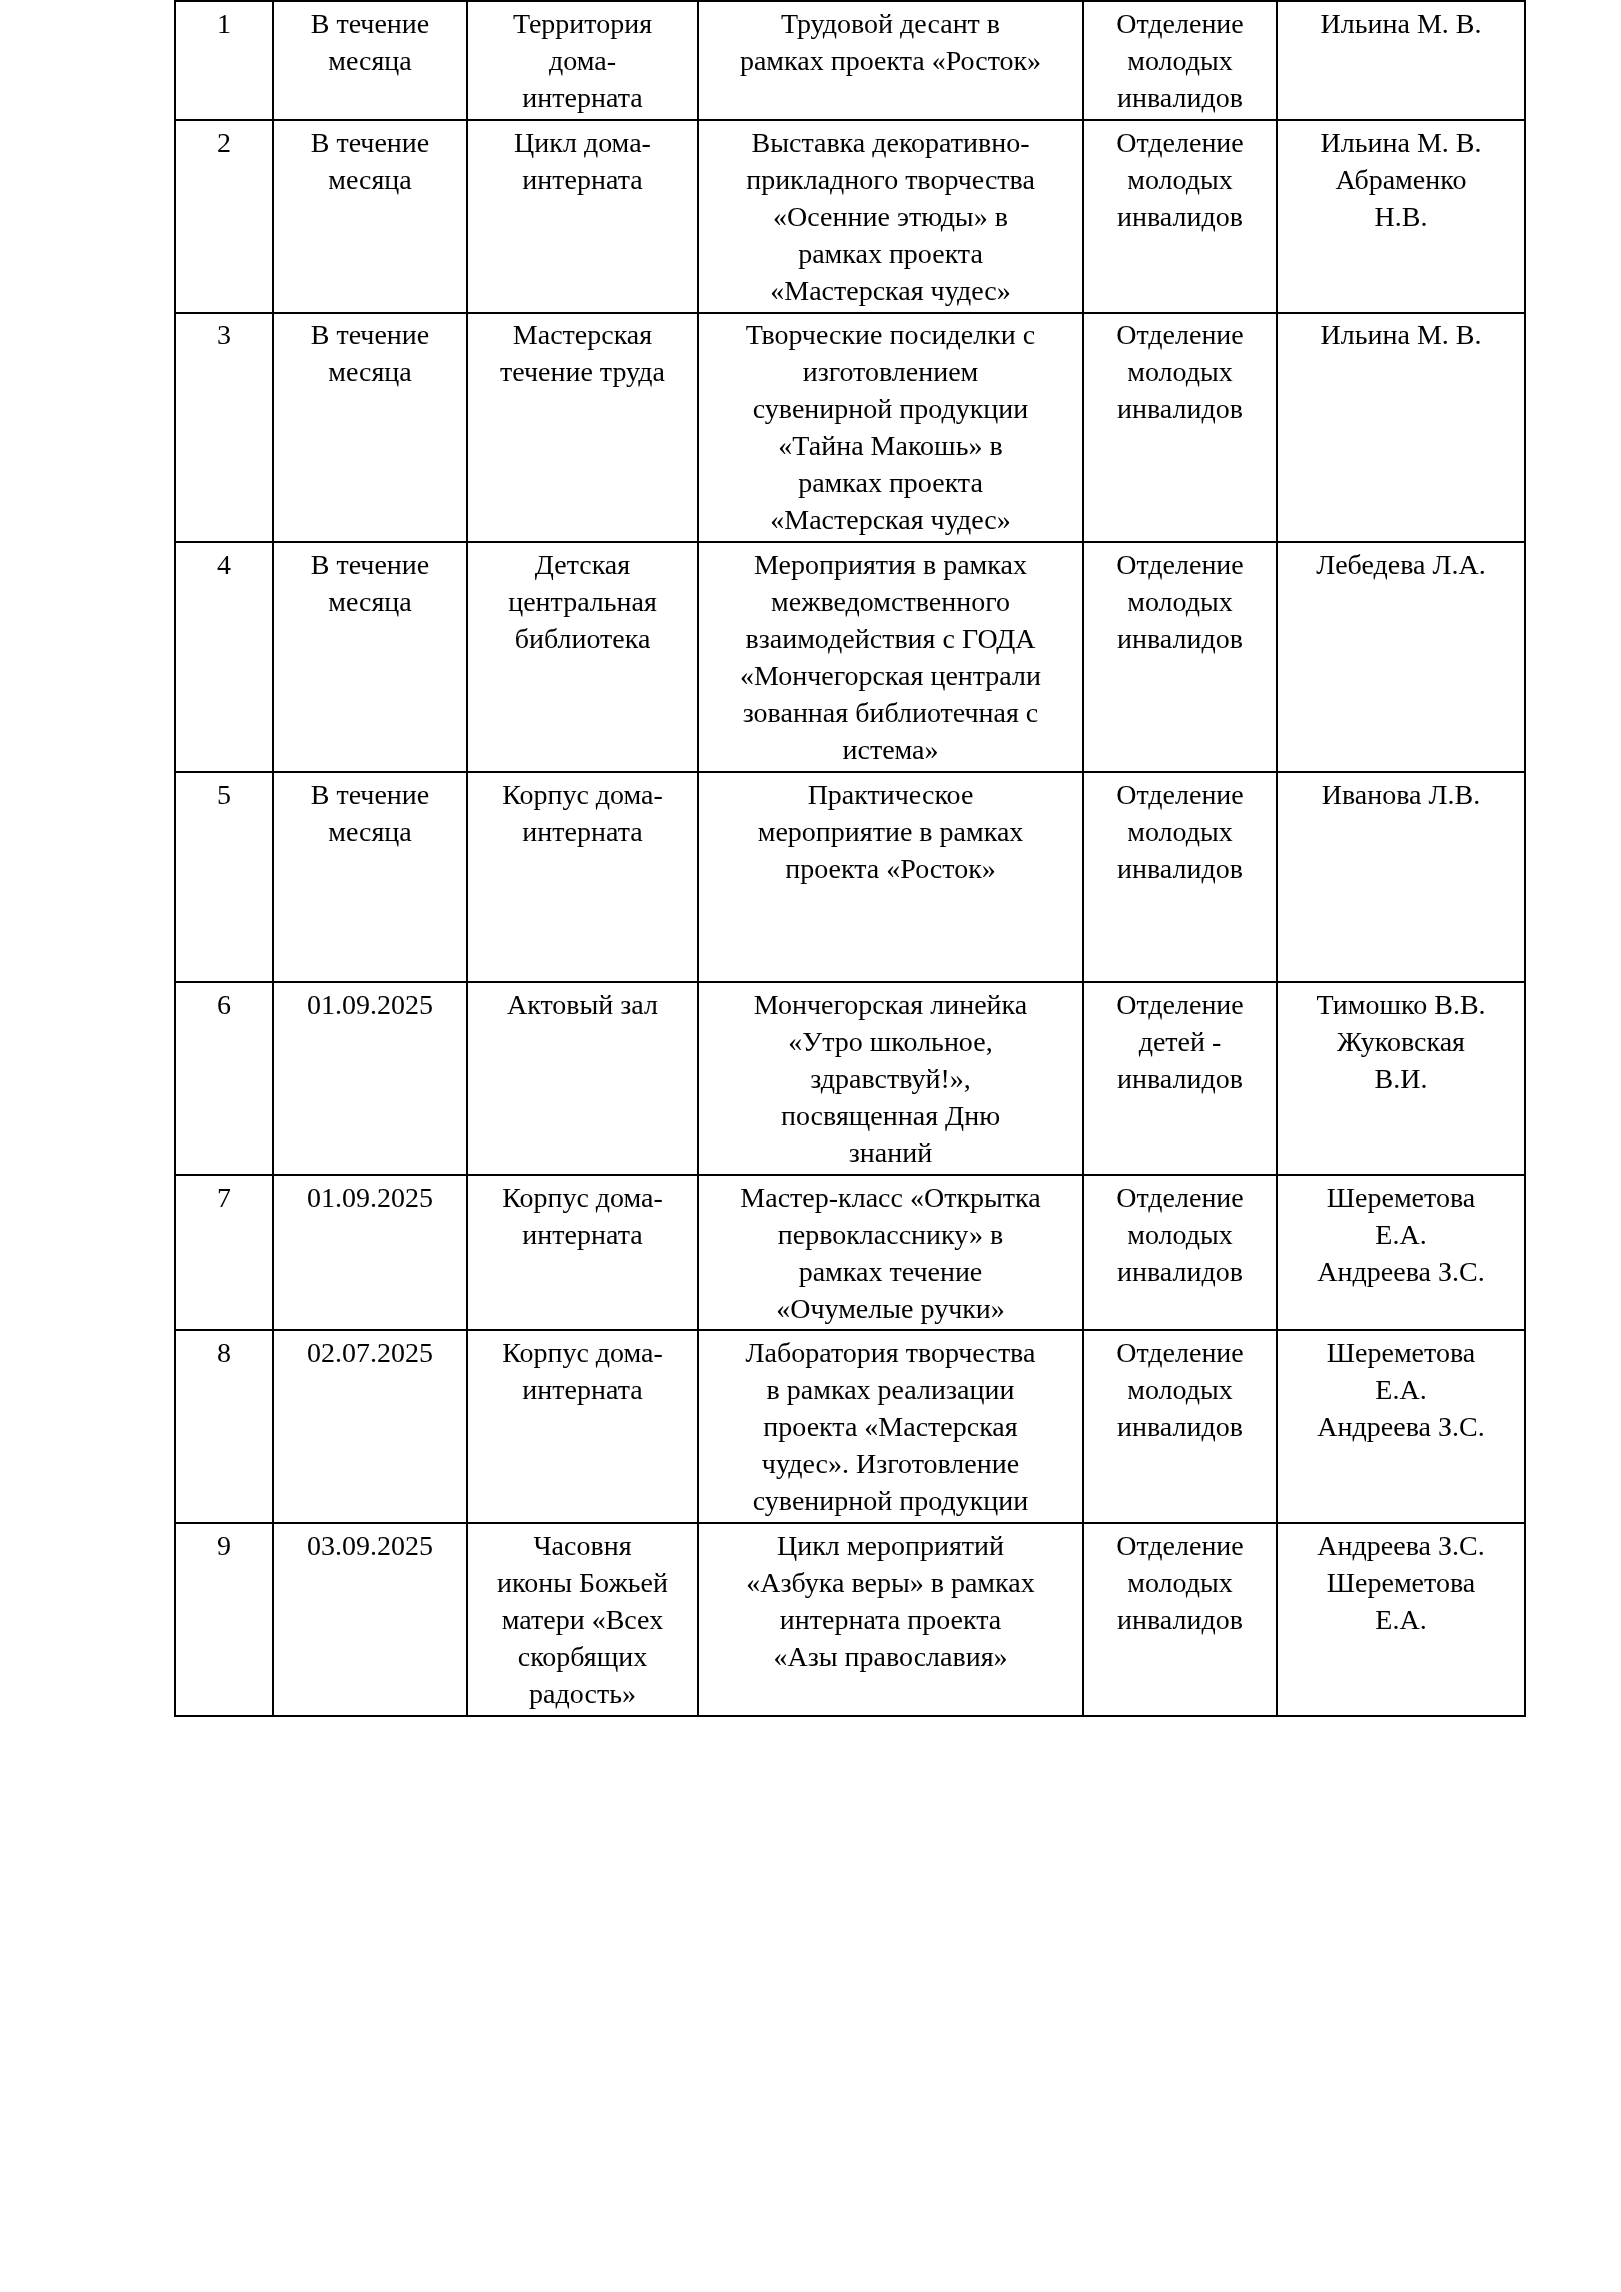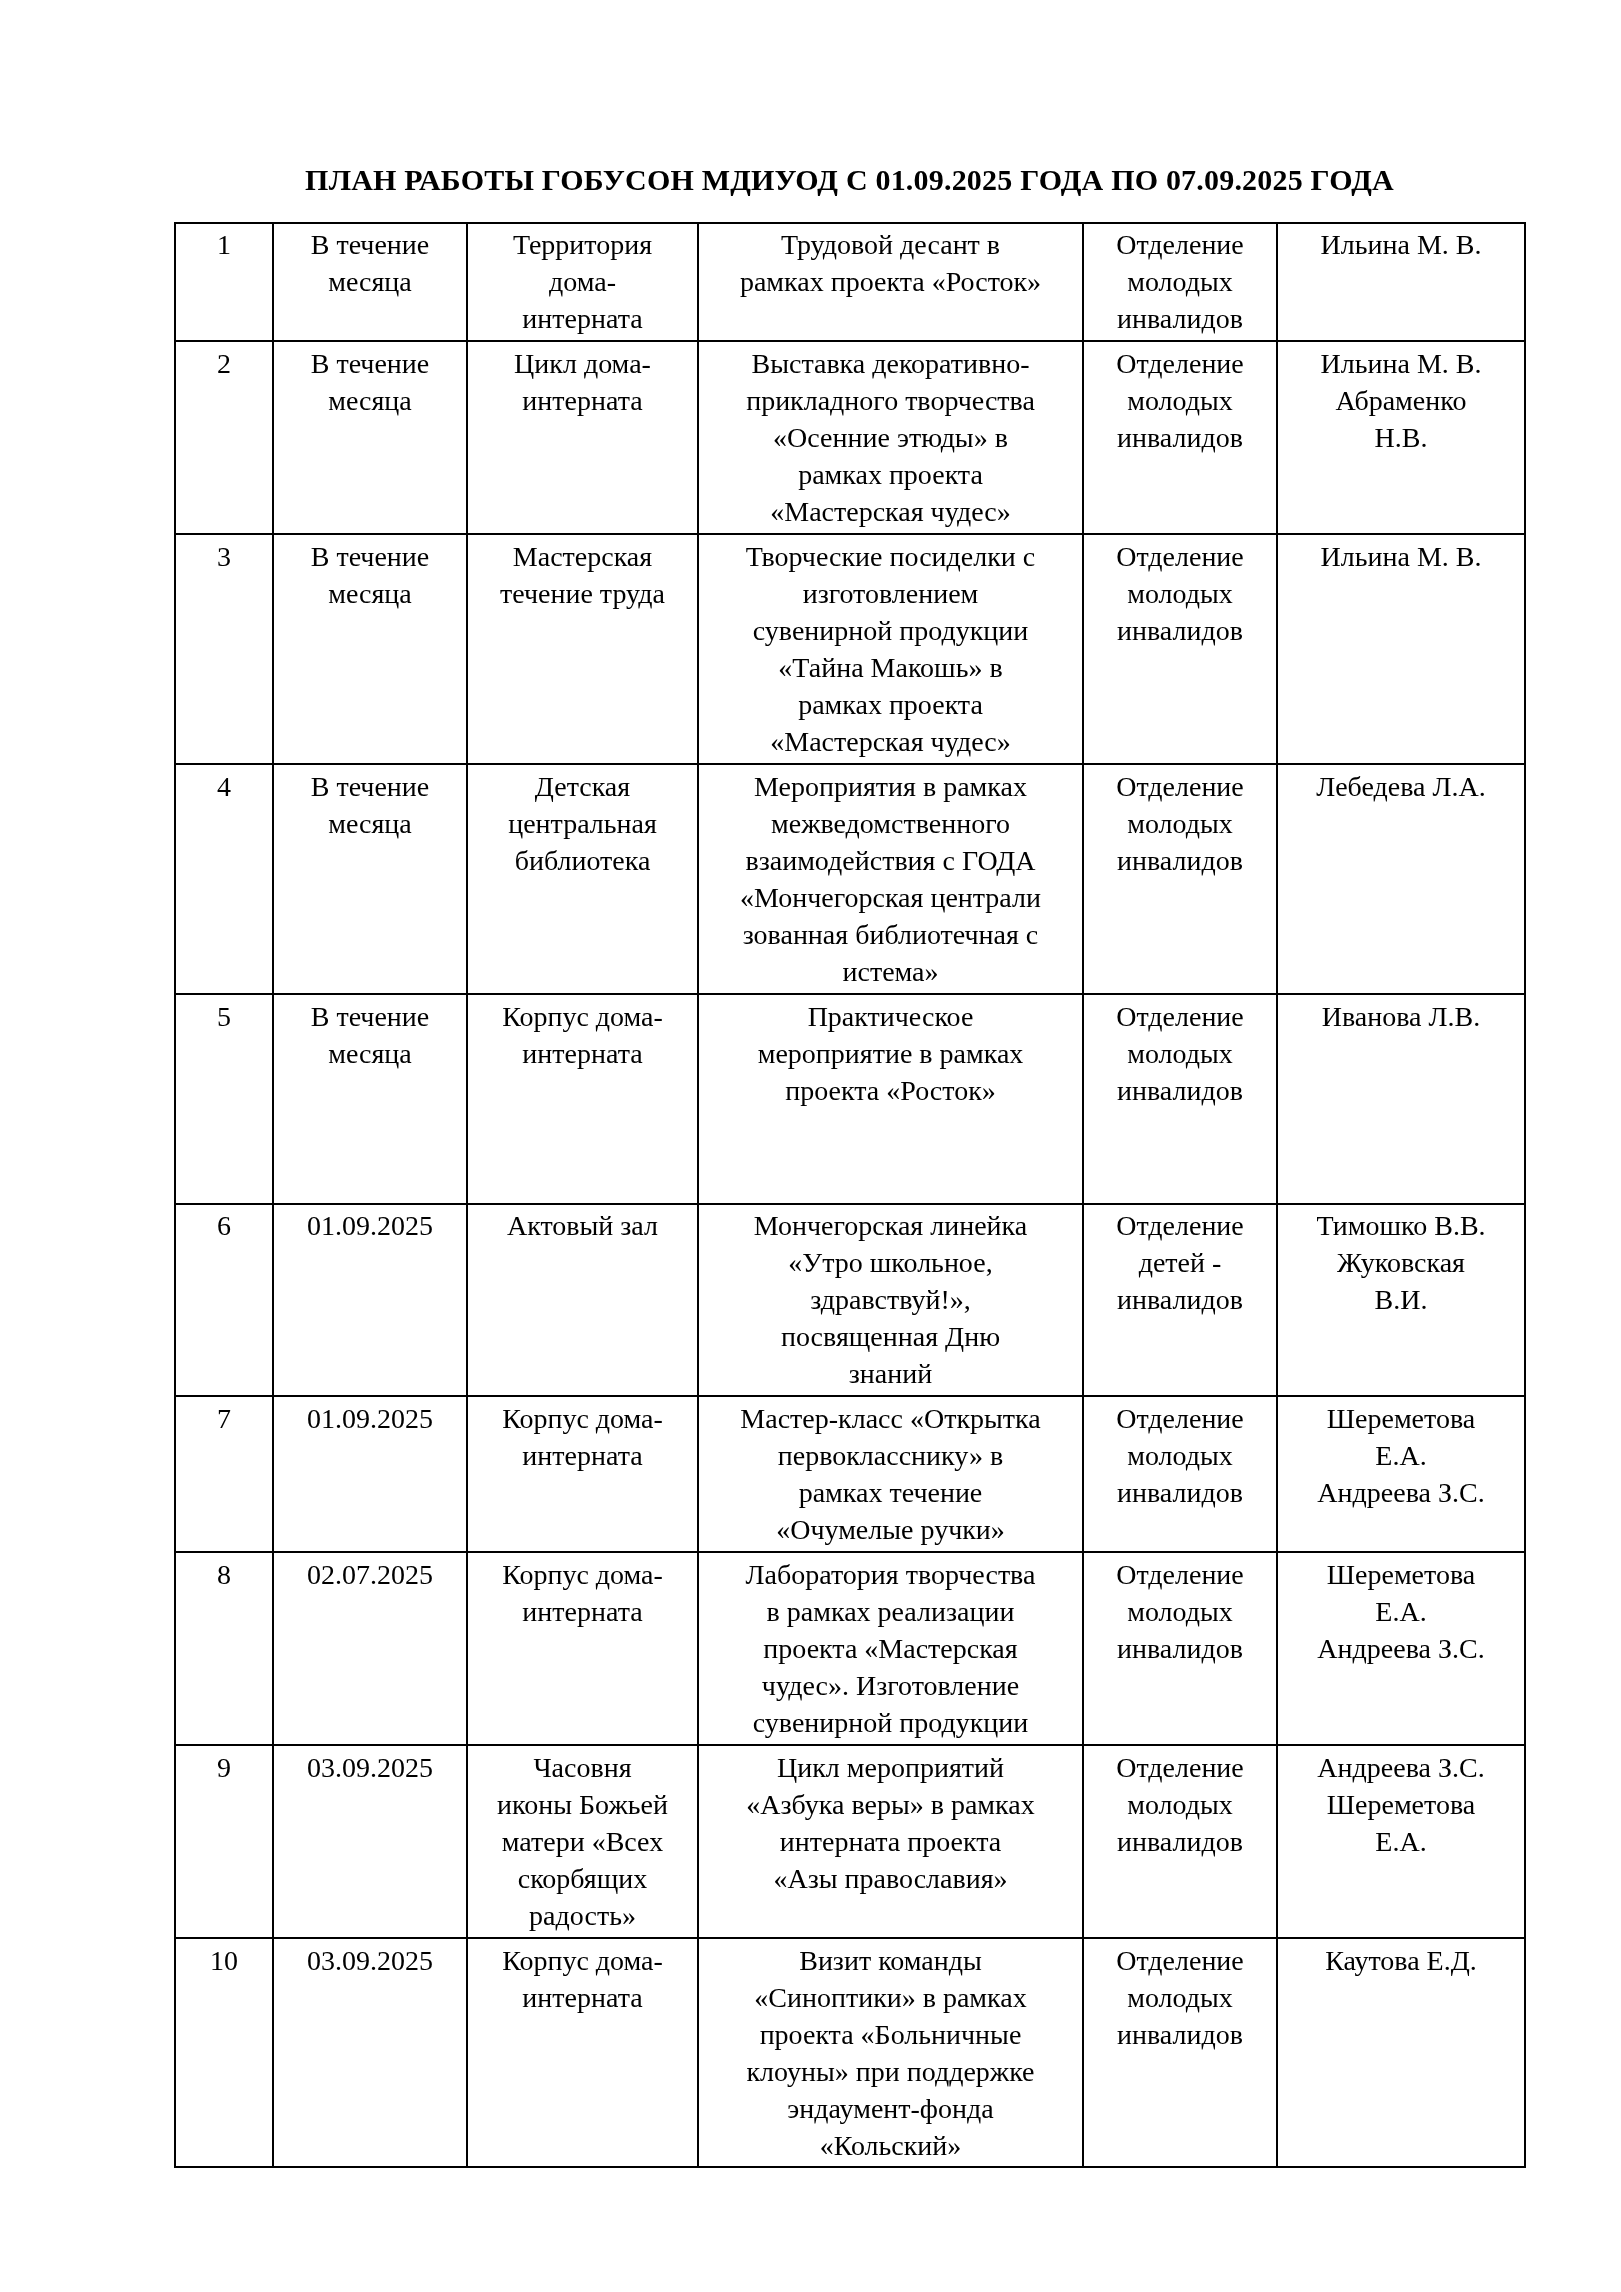--- a/index.html
+++ b/index.html
@@ -51,21 +51,20 @@
   col.c-date  { width: 194px; }
   col.c-place { width: 231px; }
   col.c-event { width: 385px; }
   col.c-dept  { width: 194px; }
   col.c-resp  { width: 248px; }
 </style>
 </head>
 <body>
 
 <div class="content">
-  <h1 class="doc-title">ПЛАН РАБОТЫ ГОБУСОН МДИУОД С 01.09.2025 ГОДА ПО 07.09.2025 ГОДА</h1>
 
   <table class="plan">
     <colgroup>
       <col class="c-num">
       <col class="c-date">
       <col class="c-place">
       <col class="c-event">
       <col class="c-dept">
       <col class="c-resp">
     </colgroup>
@@ -212,32 +211,16 @@
 «Азбука веры»  в рамках
 интерната проекта
 «Азы православия»</td>
           <td>Отделение
 молодых
 инвалидов</td>
           <td>Андреева З.С.
 Шереметова
 Е.А.</td>
         </tr>
-        <tr>
-          <td>10</td>
-          <td>03.09.2025</td>
-          <td>Корпус дома-
-интерната</td>
-          <td>Визит команды
-«Синоптики» в рамках
-проекта «Больничные
-клоуны» при поддержке
-эндаумент-фонда
-«Кольский»</td>
-          <td>Отделение
-молодых
-инвалидов</td>
-          <td>Каутова Е.Д.</td>
-        </tr>
       </tbody>
   </table>
 </div>
 
 
 </body></html>

